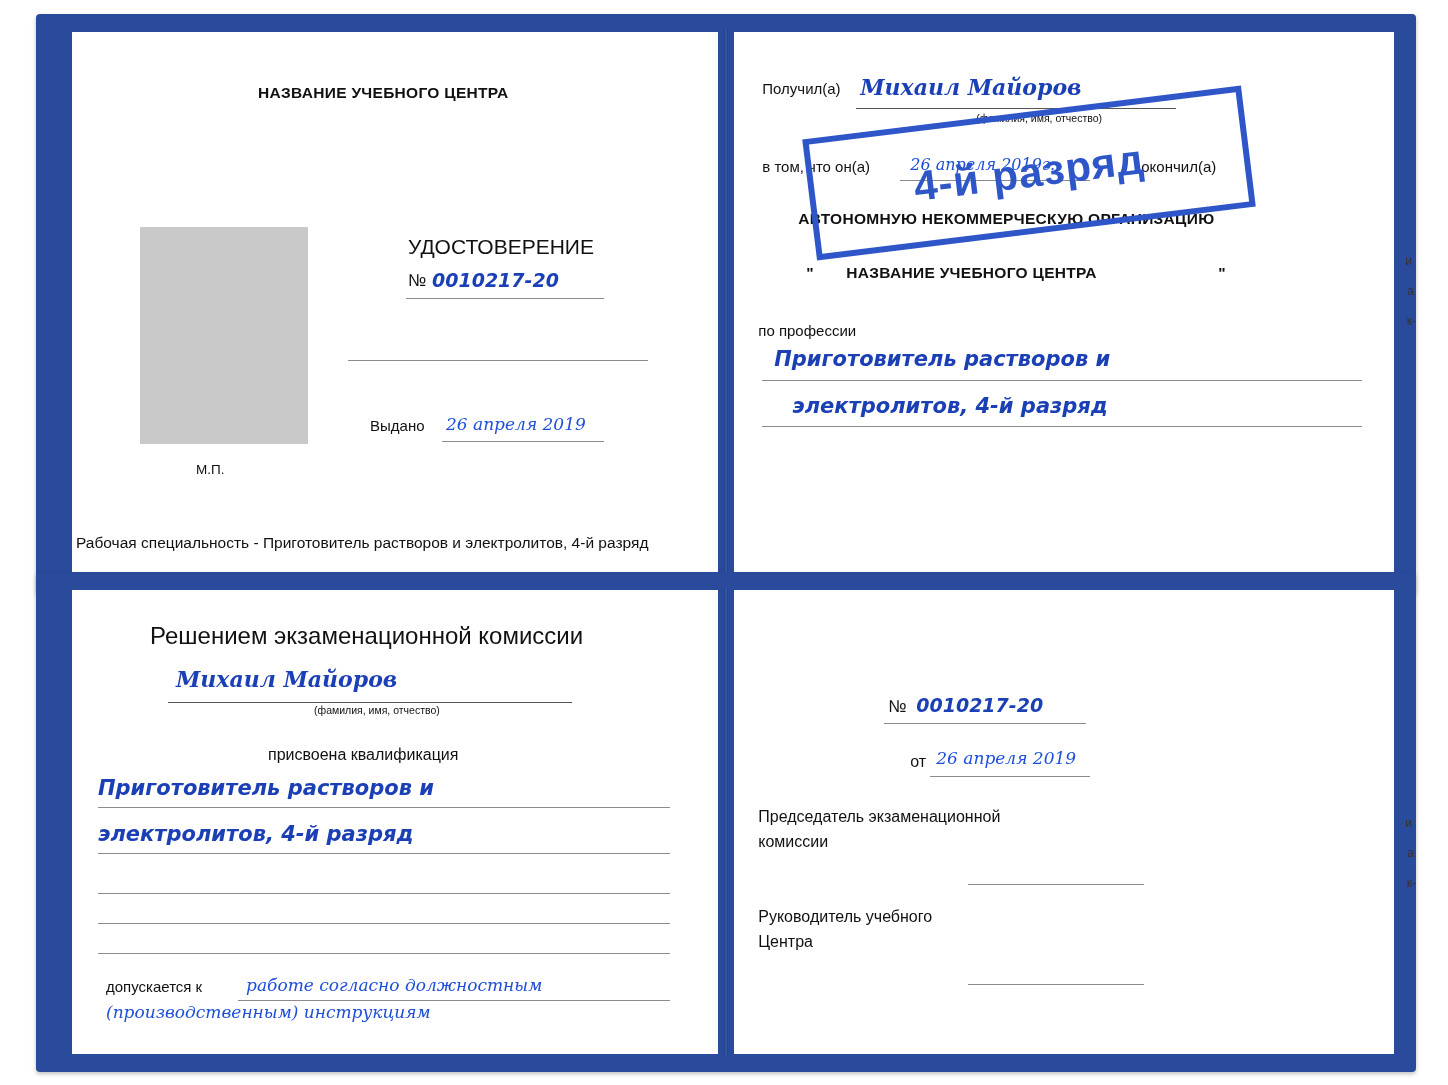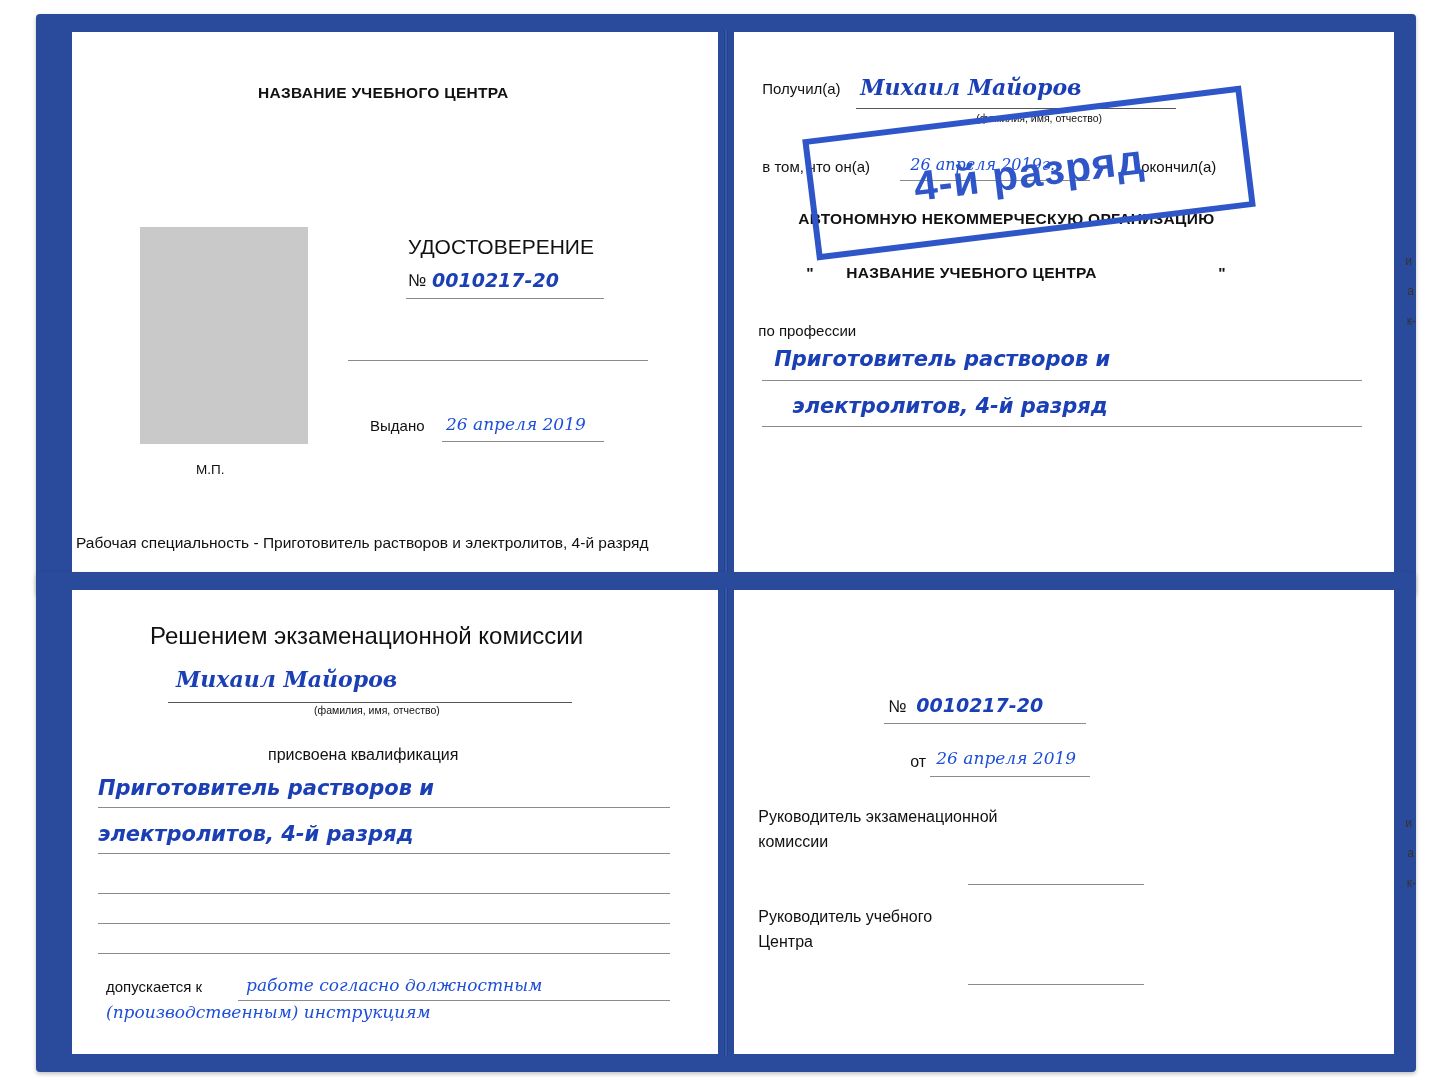--- a/index.html
+++ b/index.html
@@ -142,21 +142,21 @@
     <div class="page-inner">
 
       <div class="t label" style="left:154px;top:107px;font-size:17px;">№</div>
       <div class="t hand-blue" style="left:182px;top:104px;font-size:19px;">0010217-20</div>
       <div class="line" style="left:150px;top:133px;width:202px;"></div>
 
       <div class="t label" style="left:176px;top:163px;font-size:16px;">от</div>
       <div class="t ink" style="left:202px;top:158px;font-size:17px;">26 апреля 2019</div>
       <div class="line" style="left:196px;top:186px;width:160px;"></div>
 
-      <div class="t label" style="left:24px;top:218px;font-size:16px;">Руководитель экзаменационной</div>
+      <div class="t label" style="left:24px;top:218px;font-size:16px;">Председатель экзаменационной</div>
       <div class="t label" style="left:24px;top:243px;font-size:16px;">комиссии</div>
       <div class="line" style="left:234px;top:294px;width:176px;"></div>
 
       <div class="t label" style="left:24px;top:318px;font-size:16px;">Руководитель учебного</div>
       <div class="t label" style="left:24px;top:343px;font-size:16px;">Центра</div>
       <div class="line" style="left:234px;top:394px;width:176px;"></div>
 
       <div class="edge-t" style="right:-18px;top:226px;">и</div>
       <div class="edge-t" style="right:-20px;top:256px;">а</div>
       <div class="edge-t" style="right:-22px;top:286px;">к-</div>

